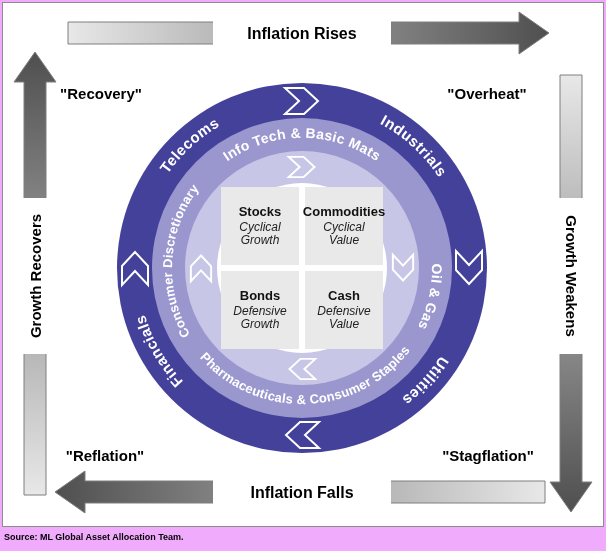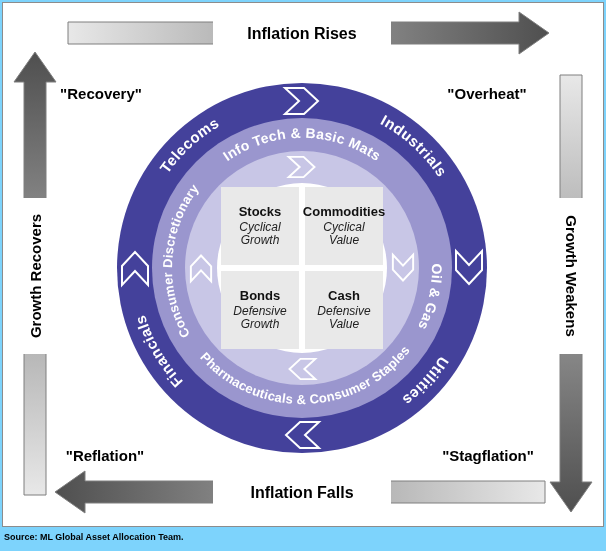--- a/index.html
+++ b/index.html
@@ -1,16 +1,16 @@
 <!DOCTYPE html>
 <html><head>
 <meta charset="utf-8">
 <style>
   html,body{margin:0;padding:0;background:#fff;}
-  .page{position:relative;width:606px;height:551px;background:#7dd3fc;overflow:hidden;
+  .page{position:relative;width:606px;height:551px;background:#f0abfc;overflow:hidden;
         font-family:"Liberation Sans",sans-serif;}
   svg{display:block;}
   svg text{font-family:"Liberation Sans",sans-serif;}
   .outer-label{fill:#ffffff;font-weight:bold;font-size:15px;letter-spacing:.5px;}
   .mid-label{fill:#ffffff;font-weight:bold;font-size:14px;letter-spacing:.3px;}
   .mid-label-sm{fill:#ffffff;font-weight:bold;font-size:13px;letter-spacing:.2px;}
   .cell-asset{font-weight:bold;font-size:13px;fill:#111;text-anchor:middle;}
   .cell-style{font-style:italic;font-size:12px;fill:#222;text-anchor:middle;}
   .corner-label{font-weight:bold;font-size:15px;fill:#000;text-anchor:middle;}
   .arrow-label{font-weight:bold;font-size:16px;fill:#000;text-anchor:middle;}

